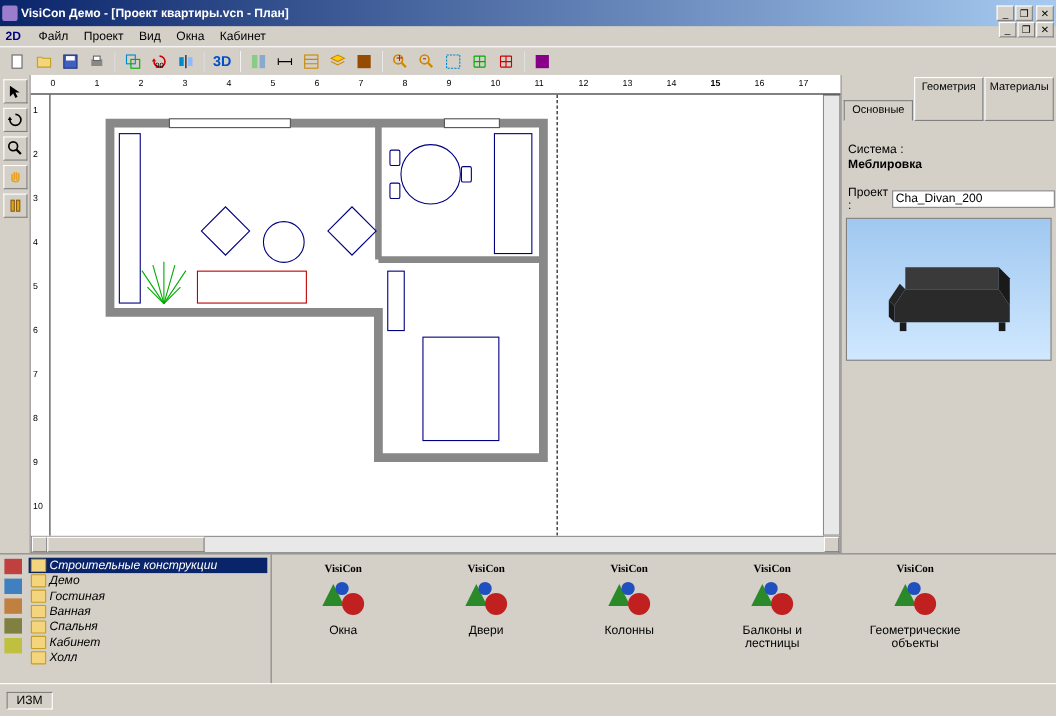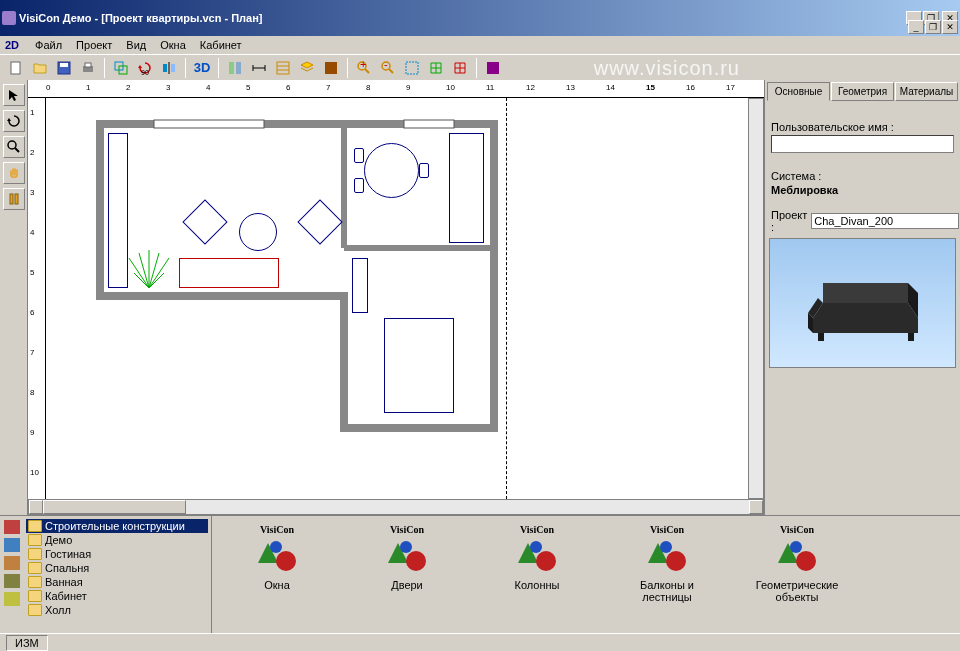--- a/index.html
+++ b/index.html
@@ -1,19 +1,19 @@
 <!DOCTYPE html>
 <html><head>
 <meta charset="utf-8">
 <style>
 * { box-sizing: border-box; margin: 0; padding: 0; font-family: Tahoma, Arial, sans-serif; font-size: 11px; }
 body { background: #d4d0c8; width: 960px; height: 651px; overflow: hidden; display: flex; flex-direction: column; }
 
 
-.titlebar { background: linear-gradient(to right, #0a246a, #a6caf0); height: 36px; display: flex; align-items: center; padding: 0 2px; color: white; }
+.titlebar { background: linear-gradient(to right, #0a246a, #a6caf0); height: 24px; display: flex; align-items: center; padding: 0 2px; color: white; }
 .titlebar .app-icon { width: 14px; height: 14px; background: #9b7dce; border-radius: 2px; margin-right: 3px; }
 .titlebar .title-text { flex: 1; font-weight: bold; }
 .titlebar .win-btns { display: flex; gap: 1px; }
 .titlebar .win-btn { width: 16px; height: 14px; background: #d4d0c8; border: 1px solid #fff; border-right-color: #808080; border-bottom-color: #808080; display: flex; align-items: center; justify-content: center; font-size: 9px; color: black; }
 .titlebar .win-btn.gap { margin-left: 2px; }
 
 
 .mdi-controls { position:absolute; top:20px; right:2px; display:flex; gap:1px;}
 .mdi-controls .win-btn { width:16px; height:14px; background:#d4d0c8; border:1px solid #fff; border-right-color:#808080; border-bottom-color:#808080; display:flex; align-items:center; justify-content:center; font-size:9px; color:black;}
 
@@ -46,44 +46,44 @@
 .grid-dots { position:absolute; top:0; left:0; right:0; bottom:0; background-image: radial-gradient(#999 0.5px, transparent 0.5px); background-size: 20px 20px; }
 
 
 .plan { position: absolute; top: 20px; left: 48px; }
 .furn { position: absolute; border: 1px solid #000080; }
 
 
 .props { width: 196px; background: #d4d0c8; display: flex; flex-direction: column; border-left: 1px solid #808080; padding: 2px;}
 .prop-tabs { display: flex; gap: 1px; margin-bottom: 6px; }
 .prop-tab { flex: 1; text-align: center; padding: 3px 2px; background: #d4d0c8; border: 1px solid #fff; border-right-color: #808080; border-bottom-color: #808080; font-size: 10px; }
-.prop-tab.active { border-bottom-color: #d4d0c8; border-top-color:#808080; border-left-color:#808080;}
+.prop-tab.active { border-bottom-color: #d4d0c8; border-top-color:#808080; border-left-color:#808080;margin-top:21px;}
 .prop-row { margin: 3px 4px; }
 .prop-label { color: #000; margin-bottom: 2px; }
 .prop-value { font-weight: bold; }
 .prop-input { width: 100%; border: 1px solid #808080; border-top-color: #404040; border-left-color: #404040; background: white; padding: 2px; height: 18px;}
 .prop-field-inline { display:flex; align-items:center; gap:4px;}
 .prop-field-inline input { flex:1; border: 1px solid #808080; background:white; padding:1px 2px; height:16px;}
 .preview { margin-top: auto; height: 130px; background: linear-gradient(to bottom, #a0c8f0, #d0e8ff); border: 1px solid #808080; display: flex; align-items: center; justify-content: center; margin:2px;}
 
 
 .library { height: 118px; display: flex; background: #d4d0c8; border-top: 1px solid #808080; }
-.lib-tree { width: 212px; border-right: 1px solid #808080; overflow: hidden; padding: 2px; position:relative;}
+.lib-tree { width: 247px; border-right: 1px solid #808080; overflow: hidden; padding: 2px; position:relative;font-style:italic;}
 .tree-icons { width:24px; display:flex; flex-direction:column; gap:4px; padding:2px; float:left;}
 .tree-icons div { width:16px; height:14px;}
 .tree-items { margin-left:22px; padding:1px;}
 .tree-row { display: flex; align-items: center; padding: 1px 2px; gap: 3px; }
 .tree-row .folder { width: 14px; height: 12px; background: #f4d47c; border: 1px solid #c0a020; border-radius: 1px; }
 .lib-items { flex: 1; display: flex; gap: 40px; padding: 8px 20px; overflow:hidden;}
 .lib-item { display: flex; flex-direction: column; align-items: center; text-align: center; width: 90px; }
 .lib-item .thumb { width: 46px; height: 42px; display: flex; align-items: center; justify-content: center; margin-bottom: 2px; }
 .lib-item .brand { font-size: 10px; color: #000; font-weight:bold; font-family: Georgia,serif;}
 
 
-.statusbar { height: 18px; background: #d4d0c8; border-top: 1px solid #fff; display: flex; align-items: center; padding: 0 6px; }
+.statusbar { height: 30px; background: #d4d0c8; border-top: 1px solid #fff; display: flex; align-items: center; padding: 0 6px; }
 .status-cell { padding: 1px 8px; border: 1px solid #808080; border-top-color: #808080; border-left-color: #808080; border-right-color: #fff; border-bottom-color: #fff; }
 
 
 .sb-h { height:16px; background:#e8e8e8; border:1px solid #808080; display:flex;}
 .sb-v { width:16px; background:#e8e8e8; border:1px solid #808080;}
 .sb-btn { width:14px; height:14px; background:#d4d0c8; border:1px solid #fff; border-right-color:#808080; border-bottom-color:#808080;}
 
 
 .rt { position:absolute; font-size:8px; color:#000;}
 </style>
@@ -236,21 +236,20 @@
           <line x1="3" y1="13" x2="13" y2="13"></line>
         </g>
       </svg>
     </div>
   <div class="tool-sep"></div>
   <div class="tool-btn">
       <svg viewBox="0 0 16 16">
         <rect x="2" y="2" width="12" height="12" fill="#808"></rect>
       </svg>
     </div>
-  <span class="watermark">www.visicon.ru</span>
 </div>
 
 <div class="main">
 
   <div class="left-tools">
     <div class="lt-btn">
         <svg width="14" height="14" viewBox="0 0 14 14">
           <path d="M2 2l0 10 3-3 2 4 2-1-2-4 4 0z" fill="#000"></path>
         </svg>
       </div>
@@ -369,24 +368,20 @@
     </div>
   </div>
 
   <div class="props">
     <div class="prop-tabs">
       <div class="prop-tab active">Основные</div>
       <div class="prop-tab">Геометрия</div>
       <div class="prop-tab">Материалы</div>
     </div>
     <div class="prop-row" style="margin-top:14px">
-      <div class="prop-label">Пользовательское имя :</div>
-      <input class="prop-input" value="" style="">
-    </div>
-    <div class="prop-row" style="margin-top:14px">
       <div class="prop-label">Система :</div>
       <div class="prop-value">Меблировка</div>
     </div>
     <div class="prop-row prop-field-inline" style="margin-top:10px">
       <span>Проект :</span>
       <input value="Cha_Divan_200" style="">
     </div>
 
     <div class="preview">
       <svg width="140" height="90" viewBox="0 0 140 90">
@@ -419,25 +414,25 @@
         <div class="tree-row">
           <div class="folder"></div>
           <span>Демо</span>
         </div>
         <div class="tree-row">
           <div class="folder"></div>
           <span>Гостиная</span>
         </div>
         <div class="tree-row">
           <div class="folder"></div>
+          <span>Ванная</span>
+        </div>
+        <div class="tree-row">
+          <div class="folder"></div>
           <span>Спальня</span>
-        </div>
-        <div class="tree-row">
-          <div class="folder"></div>
-          <span>Ванная</span>
         </div>
         <div class="tree-row">
           <div class="folder"></div>
           <span>Кабинет</span>
         </div>
         <div class="tree-row">
           <div class="folder"></div>
           <span>Холл</span>
         </div>
       </div>

